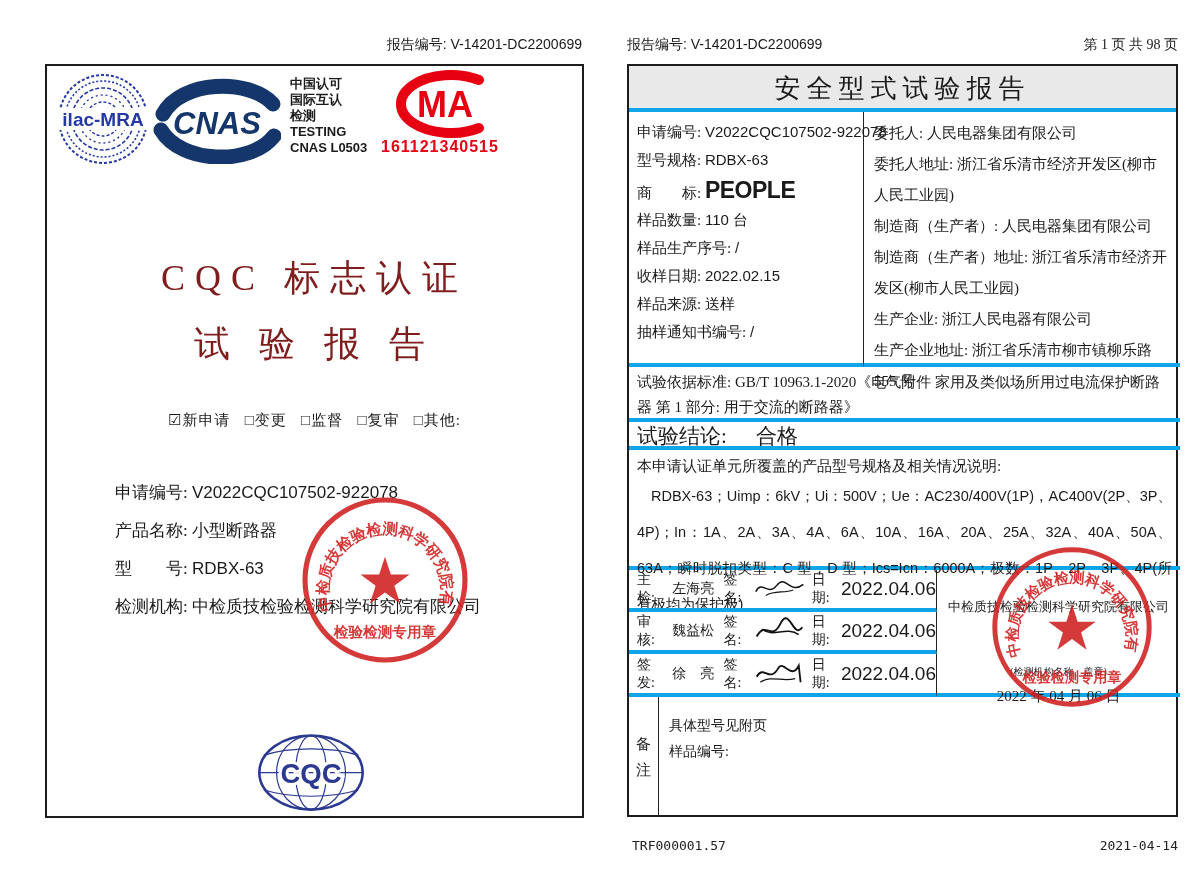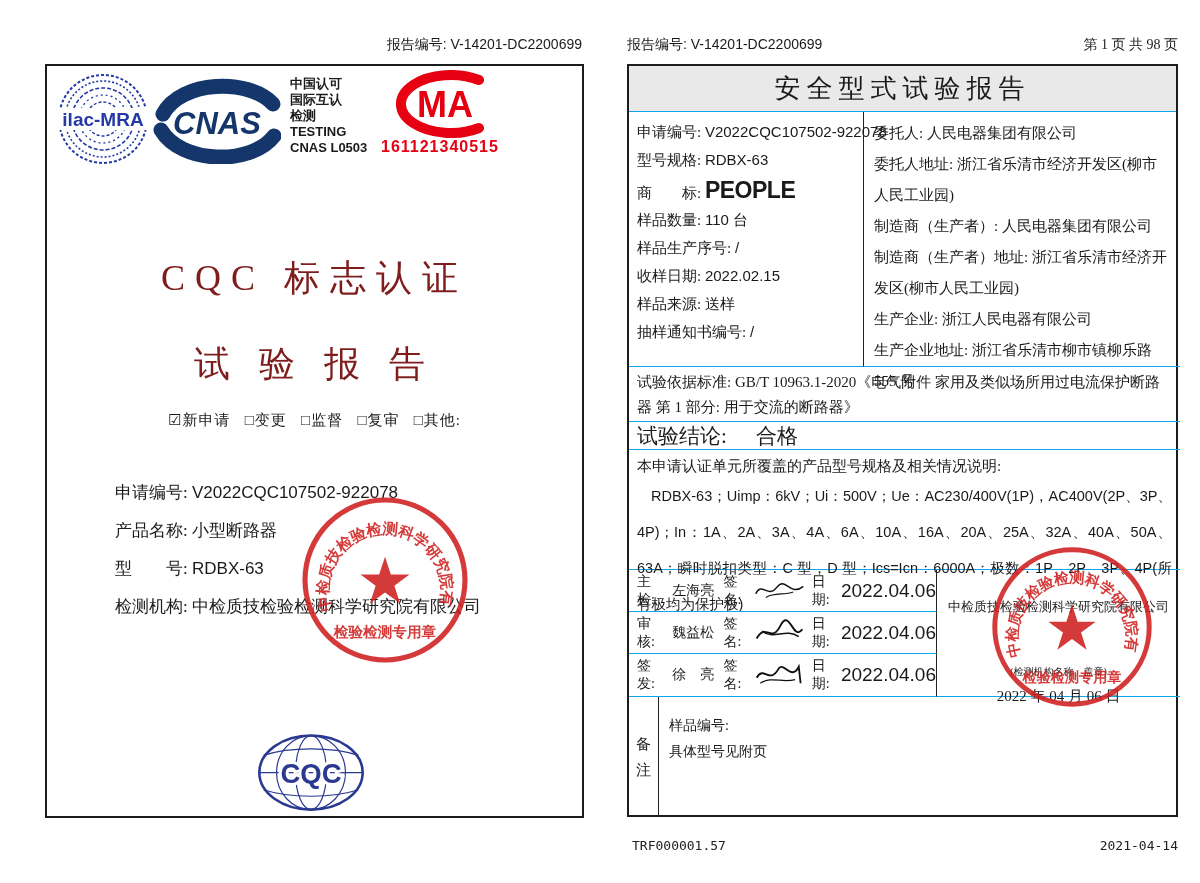--- a/index.html
+++ b/index.html
@@ -17,21 +17,21 @@
   .lp-title{left:0;width:100%;text-align:center;font-size:36px;letter-spacing:10px;color:#7f1d1d;}
   .lp-checks{left:0;top:345px;width:100%;text-align:center;font-size:15px;letter-spacing:1px;}
   .lp-field{left:68px;height:38px;font-size:17px;white-space:nowrap;}
   .lp-field .val{font-family:"Liberation Sans",sans-serif;}
 
   
   .rp-report{left:627px;top:36px;font-size:14px;}
   .rp-pageinfo{left:1000px;top:36px;width:178px;text-align:right;font-size:14px;}
   .rtable{left:627px;top:64px;width:551px;height:753px;border:2px solid #1c1c1c;box-sizing:border-box;}
   .cell{position:absolute;box-sizing:border-box;}
-  .bB{border-bottom:1px solid #0ea5e9;} .bR{border-right:1px solid #222;}
+  .bB{border-bottom:4px solid #0ea5e9;} .bR{border-right:1px solid #222;}
   .t-title{left:0;top:0;width:100%;height:46px;background:#e9e9e9;text-align:center;
            line-height:46px;font-size:26px;letter-spacing:6px;}
   .info-line{height:28px;line-height:28px;font-size:15px;white-space:nowrap;}
   .info-line .val{font-family:"Liberation Sans",sans-serif;}
   .para{font-size:15px;line-height:31px;margin:0 0 0 0;}
   .sigrow{display:flex;align-items:center;font-size:14px;}
   .sigrow .nm{width:56px;margin-left:6px;}
   .sigrow .dt{font-family:"Liberation Sans",sans-serif;font-size:19px;}
   .stamp{opacity:.88;}
   .orgtxt{text-align:center;position:relative;z-index:3;}
@@ -77,21 +77,21 @@
       <div>CNAS L0503</div>
     </div>
 
     <svg class="abs" style="left:336px;top:4px;" width="118" height="68" viewBox="0 0 118 68">
       <path d="M 96,10 A 50,29 0 1 0 96,58" stroke="#e60012" stroke-width="10" fill="none" stroke-linecap="round"></path>
       <text x="62" y="47" text-anchor="middle" font-family="Liberation Sans,sans-serif" font-size="36" font-weight="bold" fill="#e60012">MA</text>
     </svg>
     <div class="abs sans" style="left:334px;top:72px;width:122px;color:#e60012;font-weight:bold;font-size:16px;letter-spacing:1px;">161121340515</div>
 
     <div class="abs lp-title" style="top:188px;">CQC 标志认证</div>
-    <div class="abs lp-title" style="top:274px;">试 验 报 告</div>
+    <div class="abs lp-title" style="top:254px;">试 验 报 告</div>
 
     <div class="abs lp-checks">
       <span><span>☑</span><span>新申请</span></span>&nbsp;&nbsp;
       <span><span>□</span><span>变更</span></span>&nbsp;&nbsp;
       <span><span>□</span><span>监督</span></span>&nbsp;&nbsp;
       <span><span>□</span><span>复审</span></span>&nbsp;&nbsp;
       <span><span>□</span><span>其他:</span></span>
     </div>
 
     <div class="abs lp-field" style="top:415px;">
@@ -229,21 +229,21 @@
       </text>
       <polygon points="100,73 106.8,93.7 128.5,93.7 110.9,106.6 117.6,127.3 100,114.5 82.4,127.3 89.1,106.6 71.5,93.7 93.2,93.7" fill="#d01f1f"></polygon>
       <text x="100" y="166" text-anchor="middle" font-size="17" font-weight="bold" fill="#d01f1f" font-family="Liberation Serif,serif">检验检测专用章</text>
     </svg>
 
     <div class="cell bR remark-label kai" style="left:0;top:631px;width:30px;height:120px;">
       <span>备</span>
       <span>注</span>
     </div>
     <div class="cell" style="left:30px;top:631px;width:521px;height:120px;padding:16px 10px;">
+      <div class="kai" style="font-size:14px;line-height:26px;">具体型号见附页</div>
       <div class="kai" style="font-size:14px;line-height:26px;">样品编号:</div>
-      <div class="kai" style="font-size:14px;line-height:26px;">具体型号见附页</div>
     </div>
   </div>
 
   <div class="abs footer mono" style="left:632px;">TRF000001.57</div>
   <div class="abs footer mono" style="left:1000px;width:178px;text-align:right;">2021-04-14</div>
 
 </div>
 
 </body></html>

